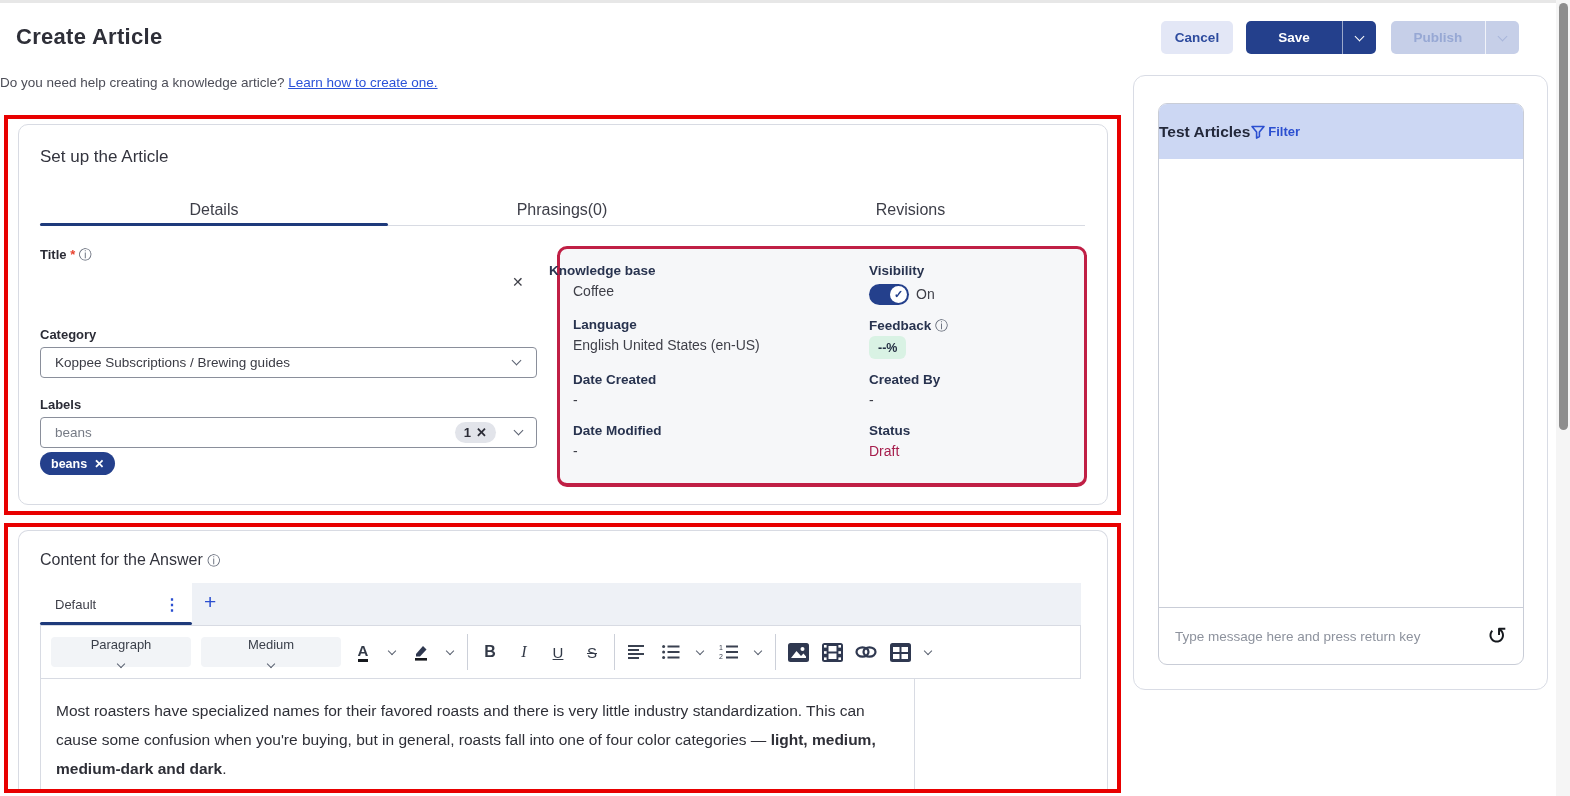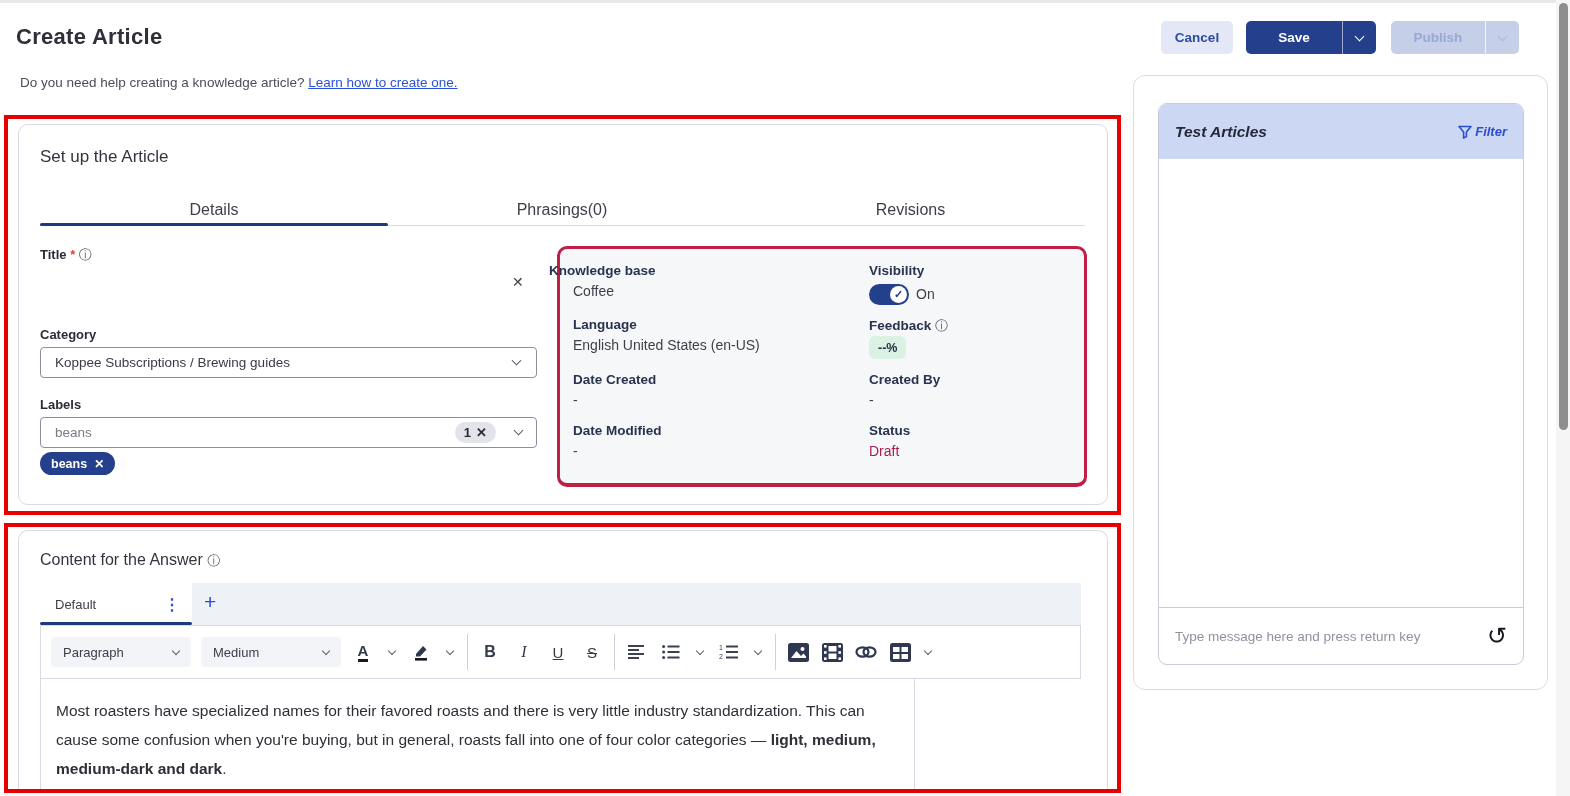--- a/index.html
+++ b/index.html
@@ -55,55 +55,55 @@
   .toggle .knob { position:absolute; right:2px; top:2px; width:17px; height:17px; background:#fff; border-radius:50%; color:#24408c; font-size:11px; line-height:17px; text-align:center; font-weight:700; }
   .fb-pill { background:#d9f2e4; border-radius:6px; height:23px; padding:0 9px; display:inline-flex; align-items:center; font-size:12.5px; font-weight:700; color:#253044; }
   .draft { color:#a61e4d; }
 
   
   .tab-strip { background:#eef1f6; }
   .etab { background:#fff; display:flex; align-items:center; justify-content:space-between; padding:0 12px 0 15px; font-size:13px; color:#3d3e48; cursor:pointer; }
   .kebab { color:#2b4fd0; font-size:16px; font-weight:700; cursor:pointer; }
   .plus { color:#2b4fd0; font-size:21px; font-weight:400; cursor:pointer; }
   .toolbar { background:#fff; border:1px solid #d8dbe3; display:flex; align-items:center; padding:0 10px; gap:10px; }
-  .tb-sel { background:#f2f4f7; border-radius:4px; height:30px; width:140px; display:flex; align-items:center; justify-content:space-between; padding:0 12px; font-size:13px; color:#3a3f4a; cursor:pointer; }
+  .tb-sel { background:#f2f4f7; border-radius:4px; height:30px; width:140px; display:flex; align-items:center; justify-content:space-between; padding:0 12px; font-size:13px; color:#3a3f4a; cursor:pointer;flex-direction:column; }
   .tb-div { width:1px; height:36px; background:#ccd0d9; }
   .tb-btn { display:flex; align-items:center; justify-content:center; min-width:24px; height:30px; cursor:pointer; color:#333a48; }
   .glyph-b { font-weight:700; font-size:16px; }
   .glyph-i { font-family:"Liberation Serif",serif; font-style:italic; font-size:16px; }
   .glyph-u { font-size:15px; text-decoration:underline; }
   .glyph-s { font-size:15px; text-decoration:line-through; }
   .color-a { font-weight:700; font-size:15px; border-bottom:3px solid #16181d; line-height:16px; }
   .ed-body { background:#fff; border-left:1px solid #d8dbe3; border-right:1px solid #d8dbe3; font-size:15.5px; color:#2e2f37; line-height:29px; }
 
   
   .right-card { background:#fff; border:1px solid #d9dce5; border-radius:12px; }
   .chat-panel { border:1px solid #c9cdd7; border-radius:9px; background:#fff; overflow:hidden; display:flex; flex-direction:column; }
-  .chat-head { background:#ccd7f3; height:55px; display:flex; align-items:center; justify-content:space-between; padding:0 16px;font-style:italic; }
+  .chat-head { background:#ccd7f3; height:55px; display:flex; align-items:center; justify-content:flex-start; padding:0 0; }
   .chat-title { font-size:15.5px; font-weight:700; color:#23283a; }
   .filter-btn { display:flex; align-items:center; gap:2px; color:#2b4fd0; font-size:13px; font-weight:700; cursor:pointer; }
   .chat-input-row { border-top:1px solid #c9cdd7; height:57px; display:flex; align-items:center; padding:0 16px; gap:10px; }
   .chat-input { flex:1; border:none; outline:none; font-size:13.5px; color:#3a3b44; font-family:"Liberation Sans",sans-serif; }
   .chat-input::placeholder { color:#8d929d; }
   .undo { font-size:24px; color:#15181d; cursor:pointer; line-height:20px; }
 
   
   .sb-track { background:#f5f5f5; }
   .sb-thumb { background:#8d8d8d; border-radius:5px; }
   .top-hairline { background:#e7e7e7; }
 </style>
 </head>
 <body>
 
 <div class="stage">
 
   <div class="abs top-hairline" style="left:0;top:0;width:1556px;height:3px;"></div>
 
   <div class="abs page-title" style="left:16px;top:24px;">Create Article</div>
-  <div class="abs help-line" style="left:20px;top:75px;">
+  <div class="abs help-line" style="left:0;top:75px;">
     <span>Do you need help creating a knowledge article? </span><span class="help-link">Learn how to create one.</span>
   </div>
 
   <div class="abs btn btn-cancel" style="left:1161px;top:21px;">Cancel</div>
   <div class="abs split split-save" style="left:1246px;top:21px;">
     <div class="main">Save</div>
     <div class="drop">
         <span class="chev white"></span>
       </div>
   </div>

